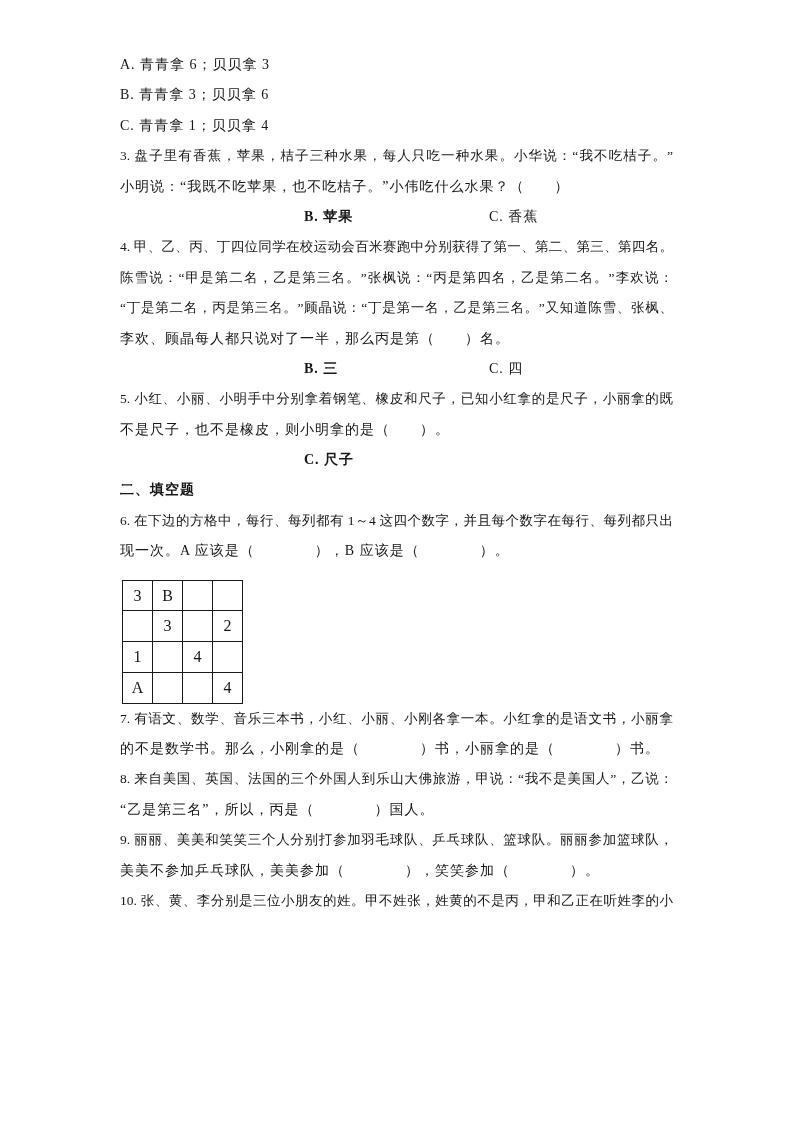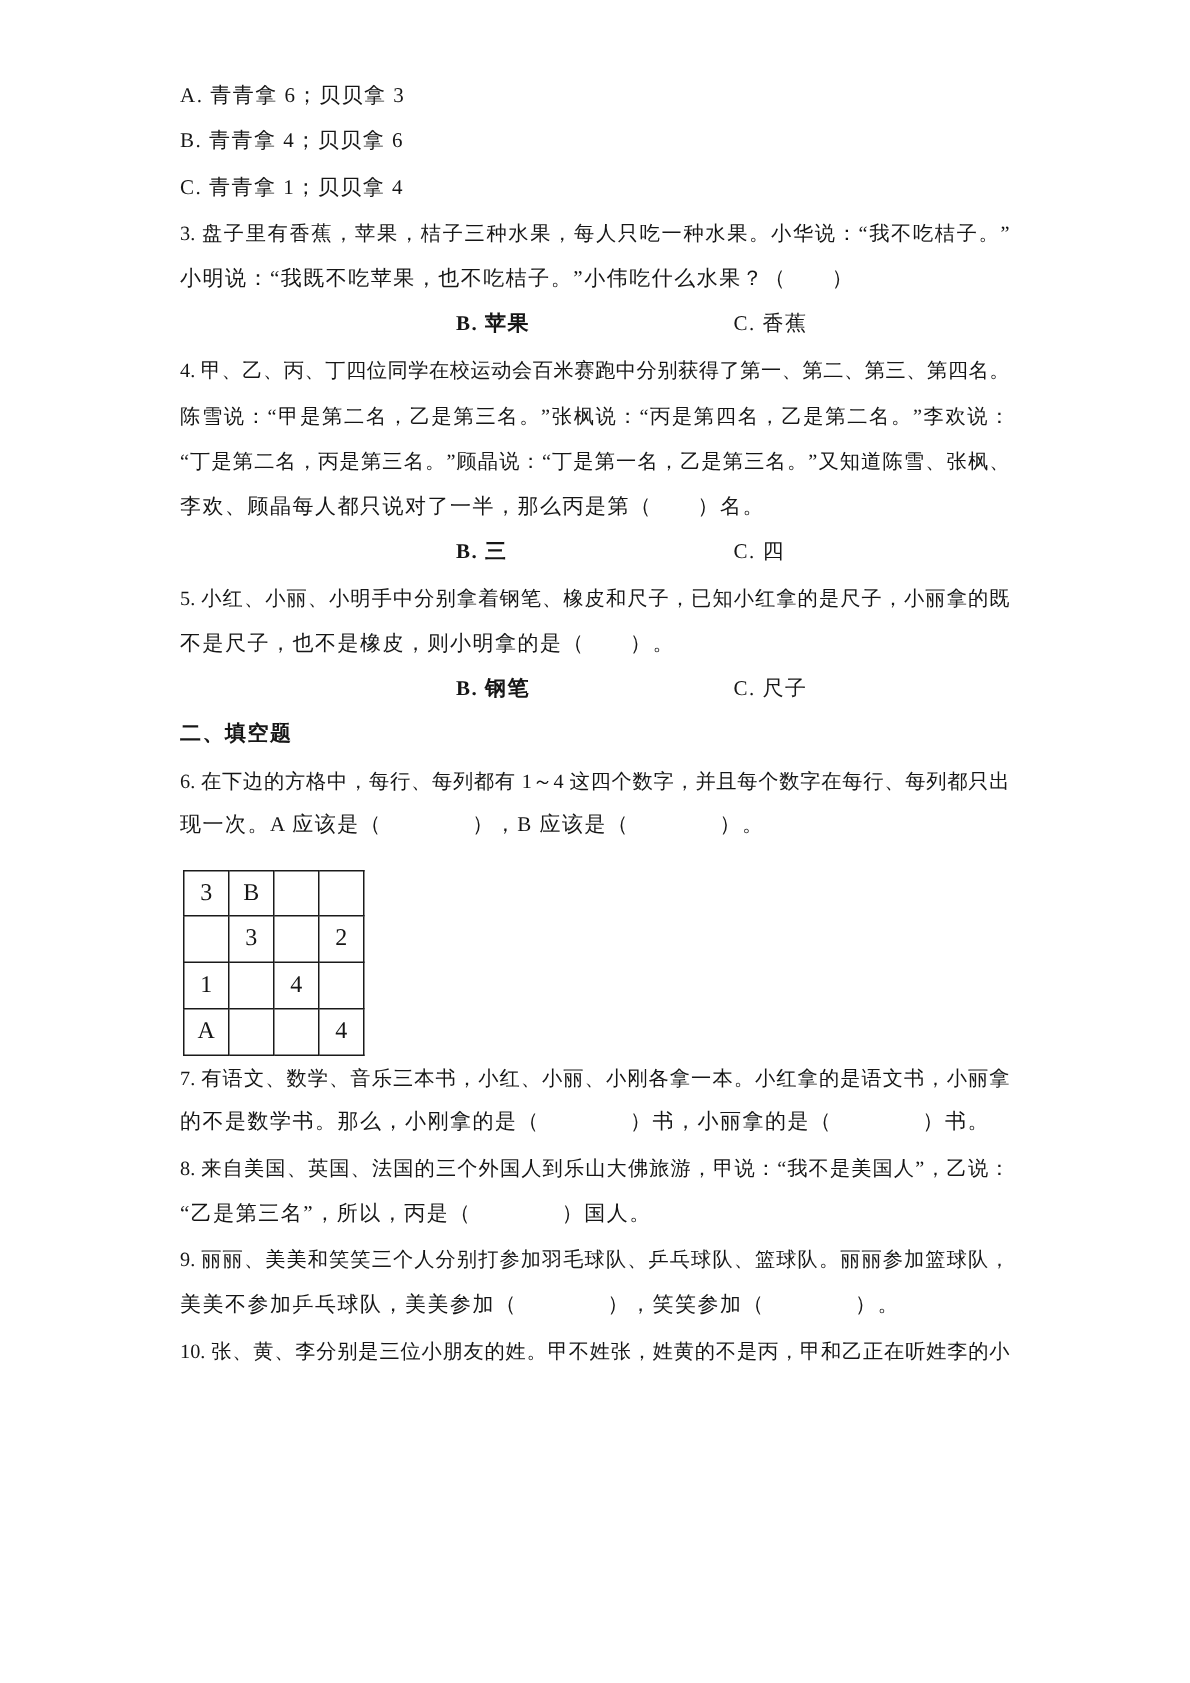--- a/index.html
+++ b/index.html
@@ -62,21 +62,21 @@
     letter-spacing: 0;
     color: #161616;
   }
 </style>
 </head>
 <body>
 
 <div class="page">
 
   <div class="ln">A. 青青拿 6；贝贝拿 3</div>
-  <div class="ln">B. 青青拿 4；贝贝拿 6</div>
+  <div class="ln">B. 青青拿 3；贝贝拿 6</div>
   <div class="ln">C. 青青拿 1；贝贝拿 4</div>
 
   <div class="ln j">3. 盘子里有香蕉，苹果，桔子三种水果，每人只吃一种水果。小华说：“我不吃桔子。”</div>
   <div class="ln">小明说：“我既不吃苹果，也不吃桔子。”小伟吃什么水果？（　　）</div>
   <div class="ln opts">
     <span class="opt">A. 桔子</span>
     <span class="opt">B. 苹果</span>
     <span class="opt">C. 香蕉</span>
   </div>
 
@@ -87,21 +87,20 @@
   <div class="ln opts">
     <span class="opt">A. 一</span>
     <span class="opt">B. 三</span>
     <span class="opt">C. 四</span>
   </div>
 
   <div class="ln j">5. 小红、小丽、小明手中分别拿着钢笔、橡皮和尺子，已知小红拿的是尺子，小丽拿的既</div>
   <div class="ln">不是尺子，也不是橡皮，则小明拿的是（　　）。</div>
   <div class="ln opts">
     <span class="opt">A. 橡皮</span>
-    <span class="opt">B. 钢笔</span>
     <span class="opt">C. 尺子</span>
   </div>
 
   <div class="ln heading">二、填空题</div>
 
   <div class="ln j">6. 在下边的方格中，每行、每列都有 1～4 这四个数字，并且每个数字在每行、每列都只出</div>
   <div class="ln">现一次。A 应该是（　　　　），B 应该是（　　　　）。</div>
 
   <table class="grid">
     <tbody>

